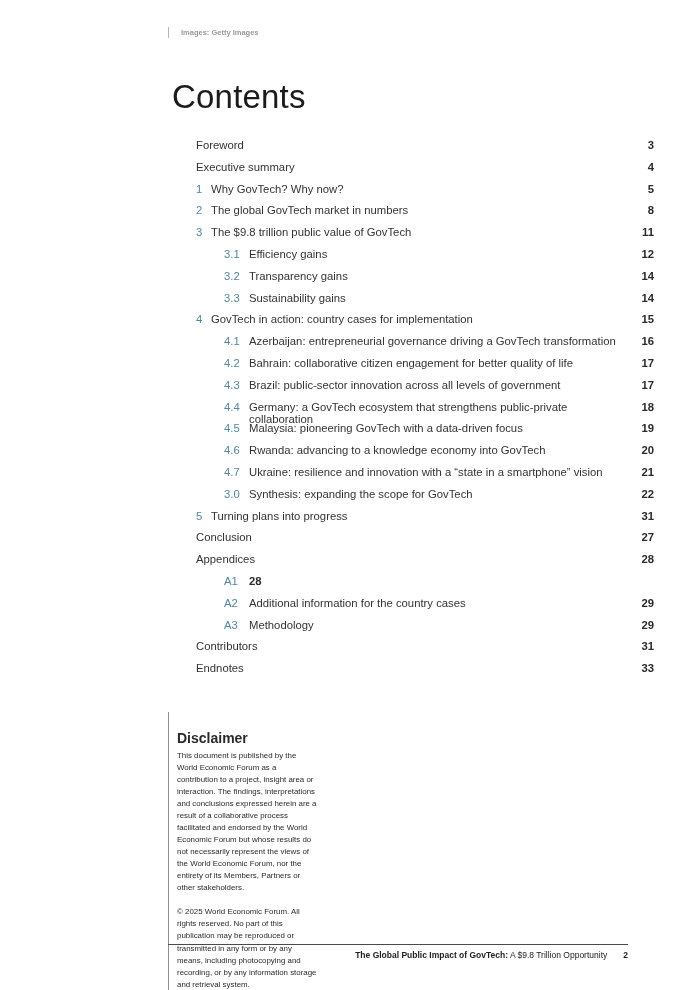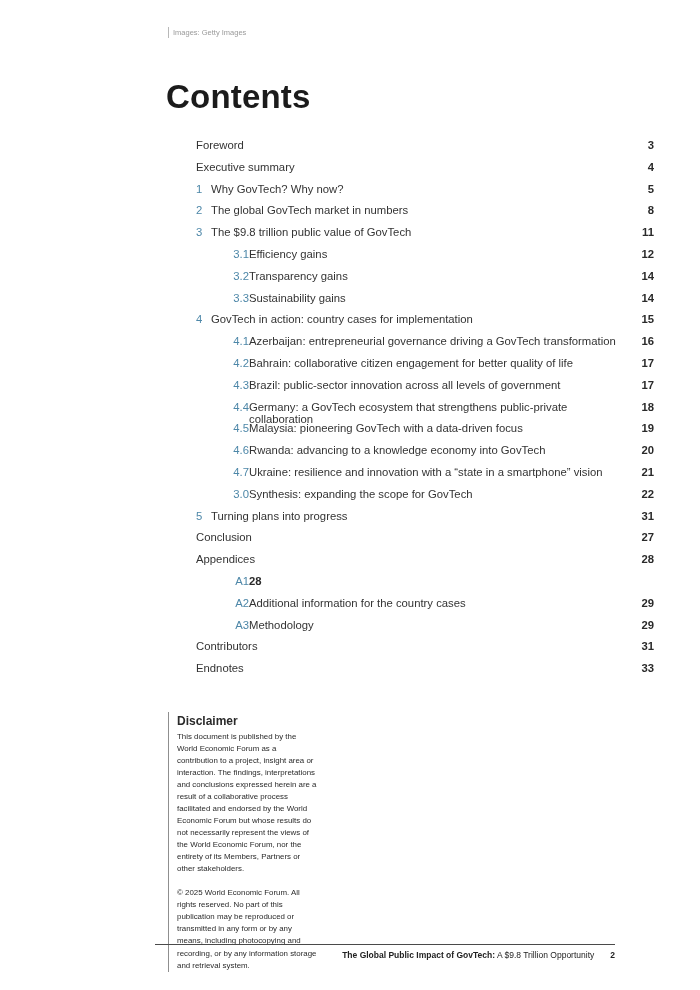--- a/index.html
+++ b/index.html
@@ -6,51 +6,51 @@
   html, body { width:700px; height:990px; }
   body {
     background:#ffffff;
     font-family:"Liberation Sans","DejaVu Sans",sans-serif;
     position:relative;
     color:#2a2a2a;
     overflow:hidden;
   }
   .credit {
     position:absolute; left:168px; top:27px;
-    border-left:1px solid #b8b8b8; padding-left:4px;
-    font-size:7.5px; color:#9a9a9a; line-height:11px;
+    border-left:1px solid #b8b8b8; padding-left:12px;
+    font-size:7.5px; color:#9a9a9a; line-height:11px;font-weight:bold;
   }
   .page-title {
-    position:absolute; left:166px; top:78px;
-    font-size:33px; font-weight:700; color:#1b1b1b; letter-spacing:0.2px;
+    position:absolute; left:172px; top:78px;
+    font-size:33px; font-weight:400; color:#1b1b1b; letter-spacing:0.2px;
   }
   .toc {
     position:absolute; left:168px; top:139px; width:458px;margin-left:28px;
   }
   .toc-row {
     display:flex; align-items:baseline;
     height:21.8px; font-size:11.3px; color:#333333;
   }
   .toc-num {
     color:var(--accent,#4d87a8); flex:0 0 15px;
   }
   .toc-num:empty { display:none; }
   .toc-row.level-1 { padding-left:28px; }
-  .toc-row.level-1 .toc-num { flex:0 0 25px;text-align:right; }
+  .toc-row.level-1 .toc-num { flex:0 0 25px; }
   .toc-label { flex:1; padding-right:12px; }
   .toc-page { font-weight:700; color:#2a2a2a; }
   .disclaimer {
     position:absolute; left:168px; top:712px; width:150px;
     border-left:1px solid #8f8f8f; padding-left:8px;
     font-size:7.9px; line-height:1.52; color:#2a2a2a;
   }
-  .disclaimer-heading { font-size:12px; font-weight:700; margin-bottom:1px; }
+  .disclaimer-heading { font-size:14px; font-weight:700; margin-bottom:1px;margin-top:16px; }
   .disclaimer p + p { margin-top:12px; }
   .footer {
-    position:absolute; left:155px; top:944px; width:460px;
+    position:absolute; left:168px; top:944px; width:460px;
   }
   .footer-rule { border-top:1px solid #4a4a4a; height:0; }
   .footer-text {
     margin-top:5px; text-align:right; font-size:8.5px; color:#222222;
     white-space:nowrap;
   }
   .footer-bold { font-weight:700; }
   .footer-page { font-weight:700; margin-left:16px; }
 </style>
 </head>

